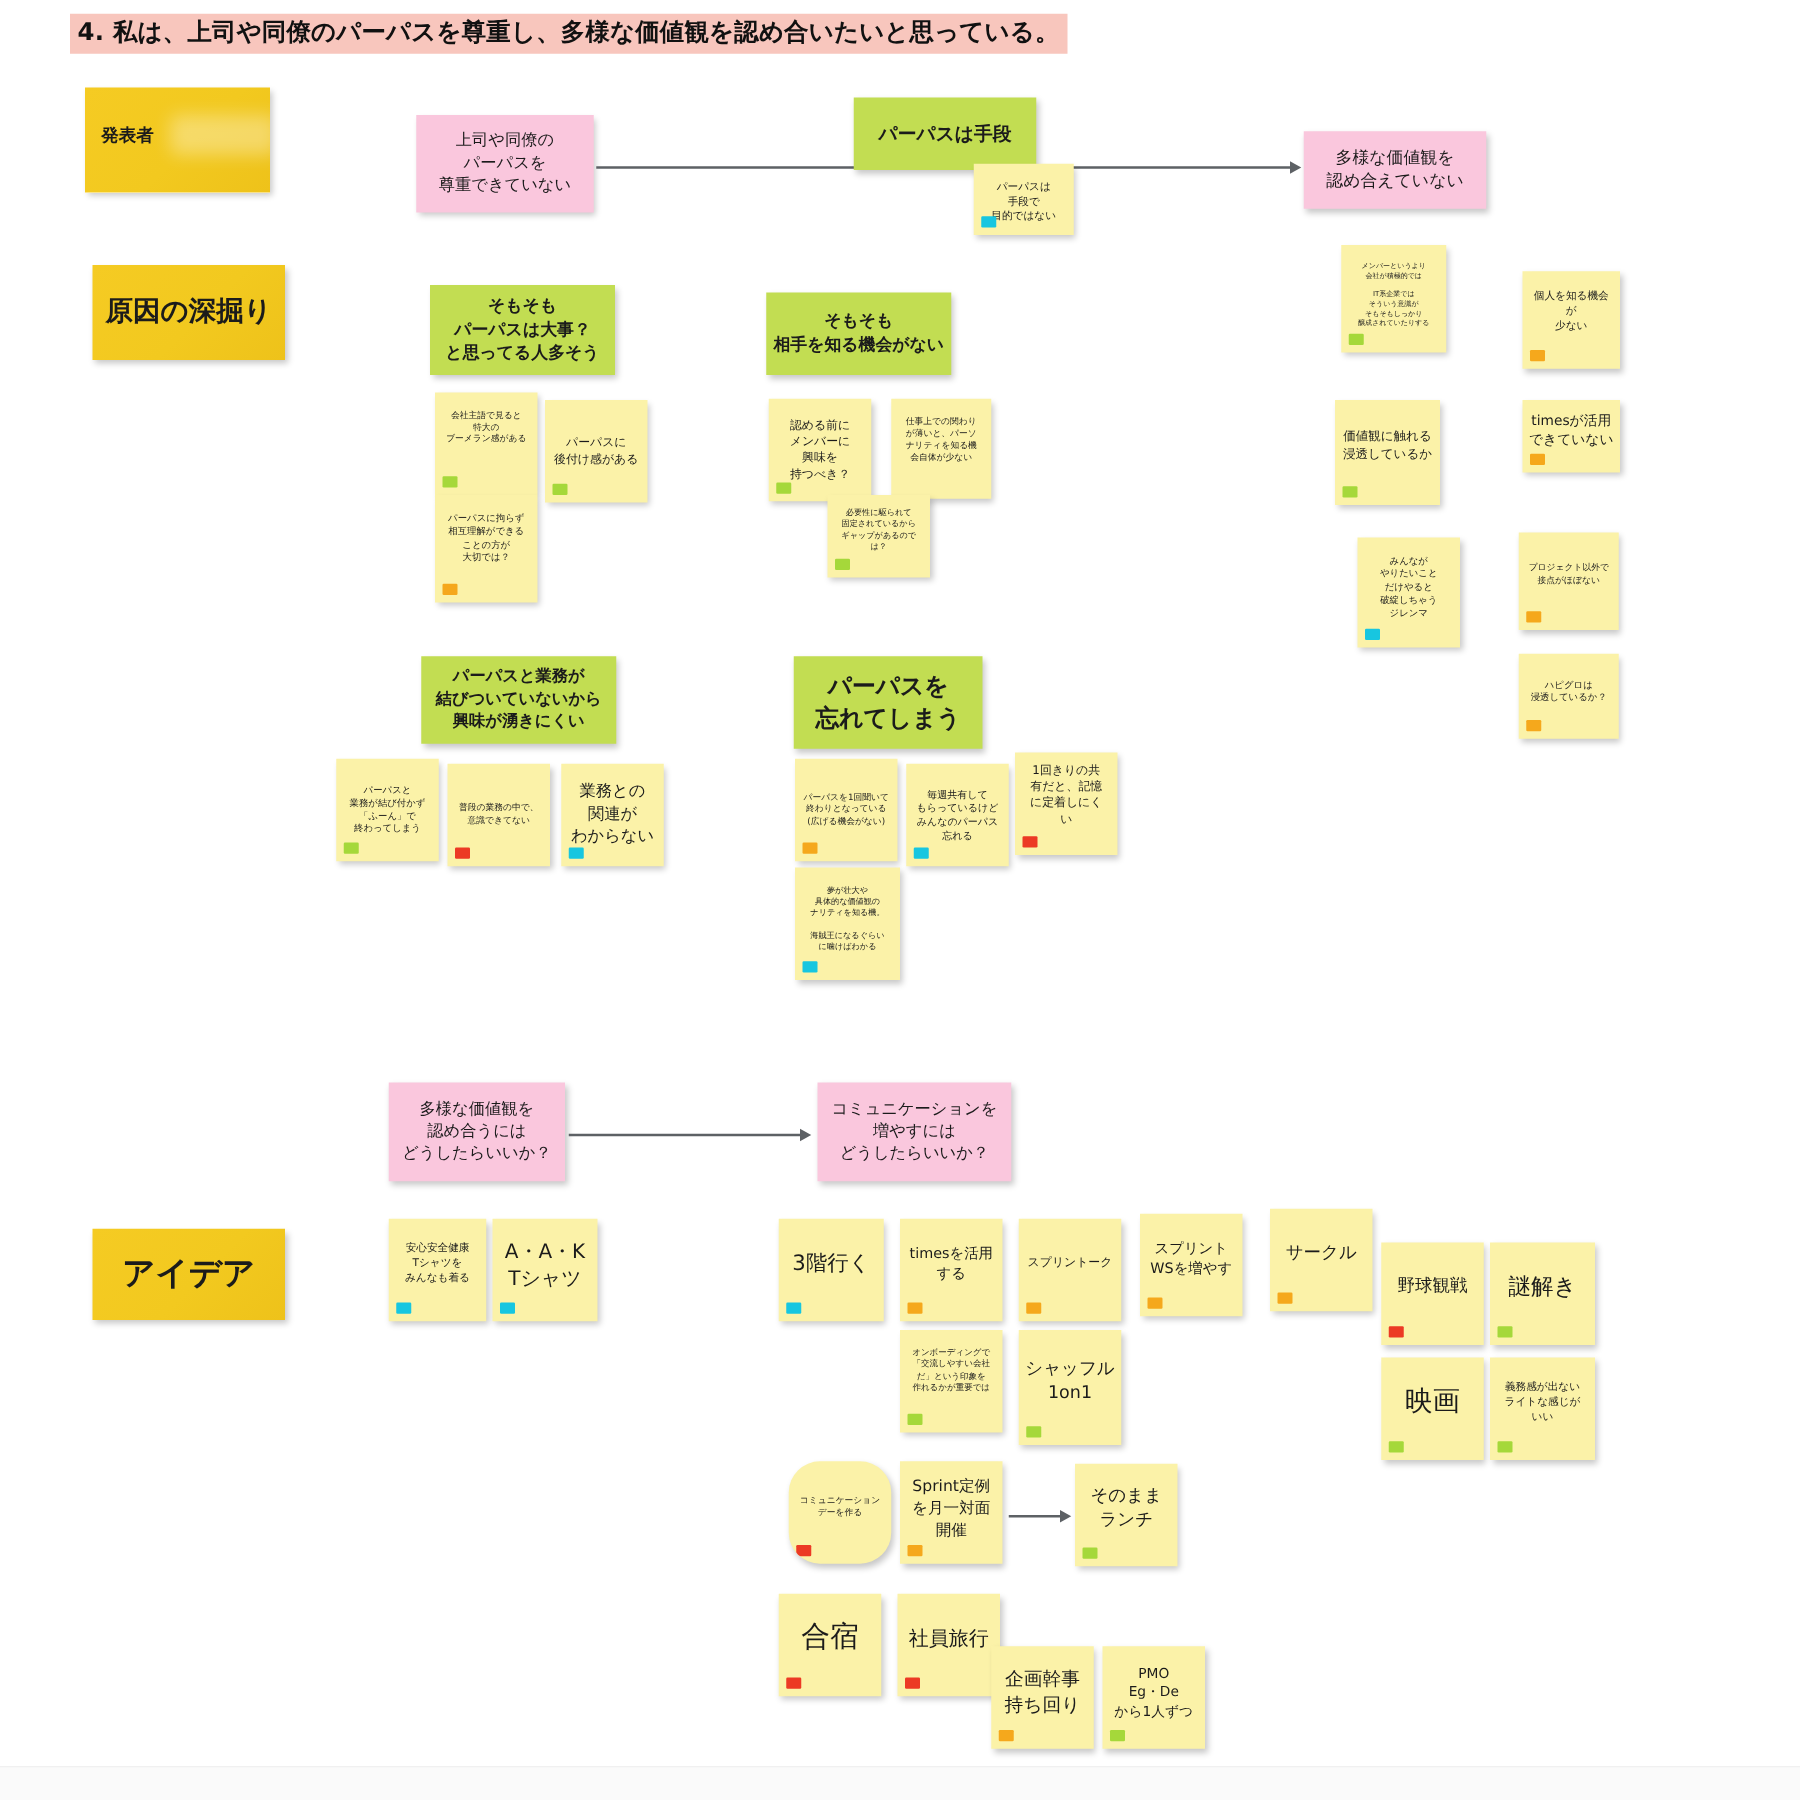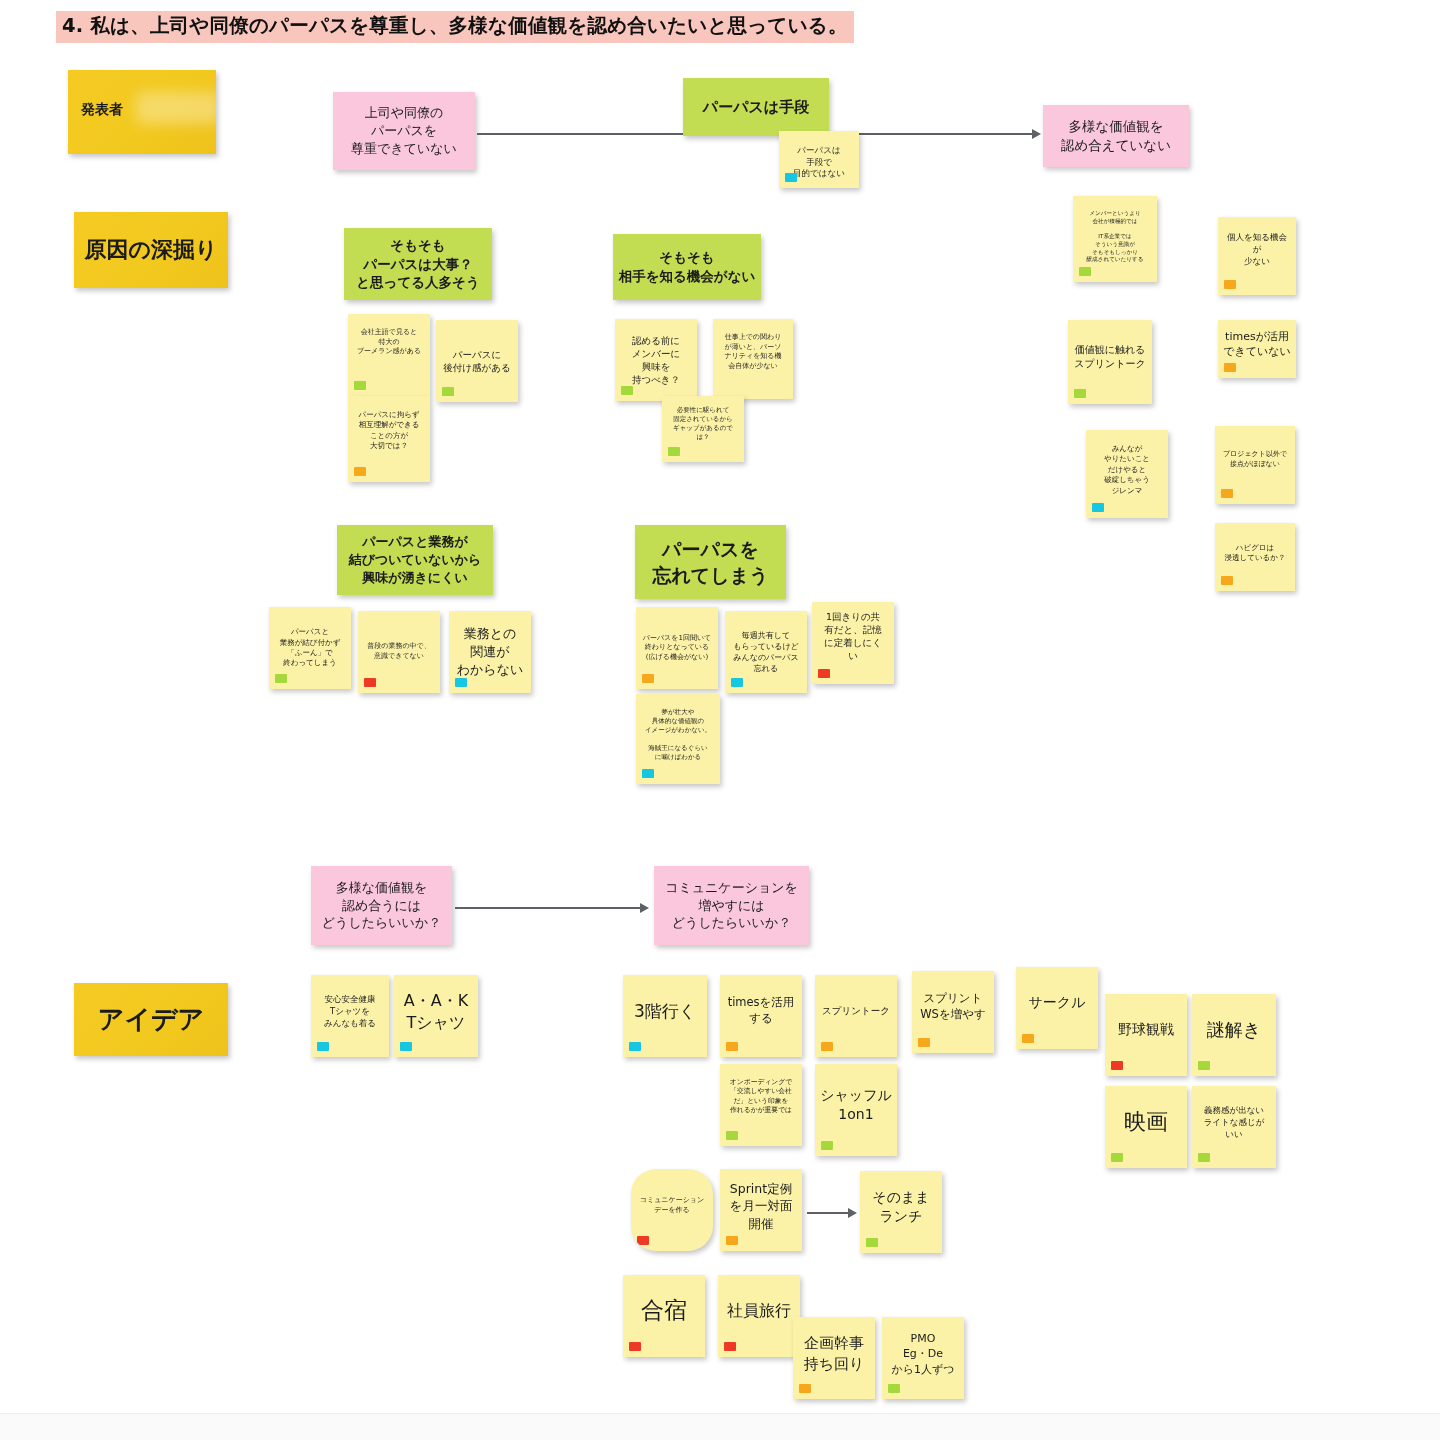--- a/index.html
+++ b/index.html
@@ -222,21 +222,21 @@
     <div class="txt" style="font-size:9.5px;white-space:pre-line;margin-top:4px;">1回きりの共
 有だと、記憶
 に定着しにく
 い</div>
     <span class="chip sm chip-red"></span>
   </div>
 
   <div class="note yellow top" style="left:636px;top:694px;width:84px;height:90px;">
     <div class="txt" style="font-size:6.5px;white-space:pre-line;">夢が壮大や
 具体的な価値観の
-イメージがわかない。
+ナリティを知る機。
 
 海賊王になるぐらい
 に噛けばわかる</div>
     <span class="chip sm chip-cyan"></span>
   </div>
 
   <div class="note yellow top" style="left:1073px;top:196px;width:84px;height:86px;">
     <div class="txt" style="font-size:5.6px;white-space:pre-line;">メンバーというより
 会社が積極的では
 
@@ -248,21 +248,21 @@
   </div>
 
   <div class="note yellow" style="left:1218px;top:217px;width:78px;height:78px;">
     <div class="txt" style="font-size:8.5px;white-space:pre-line;margin-bottom:12px;">個人を知る機会が
 少ない</div>
     <span class="chip sm chip-orange"></span>
   </div>
 
   <div class="note yellow" style="left:1068px;top:320px;width:84px;height:84px;">
     <div class="txt" style="font-size:10px;white-space:pre-line;margin-bottom:10px;">価値観に触れる
-スプリントーク</div>
+浸透しているか</div>
     <span class="chip sm chip-green"></span>
   </div>
 
   <div class="note yellow" style="left:1218px;top:320px;width:78px;height:58px;">
     <div class="txt" style="font-size:11px;white-space:pre-line;margin-bottom:10px;">timesが活用
 できていない</div>
     <span class="chip sm chip-orange"></span>
   </div>
 
   <div class="note yellow" style="left:1086px;top:430px;width:82px;height:88px;">

